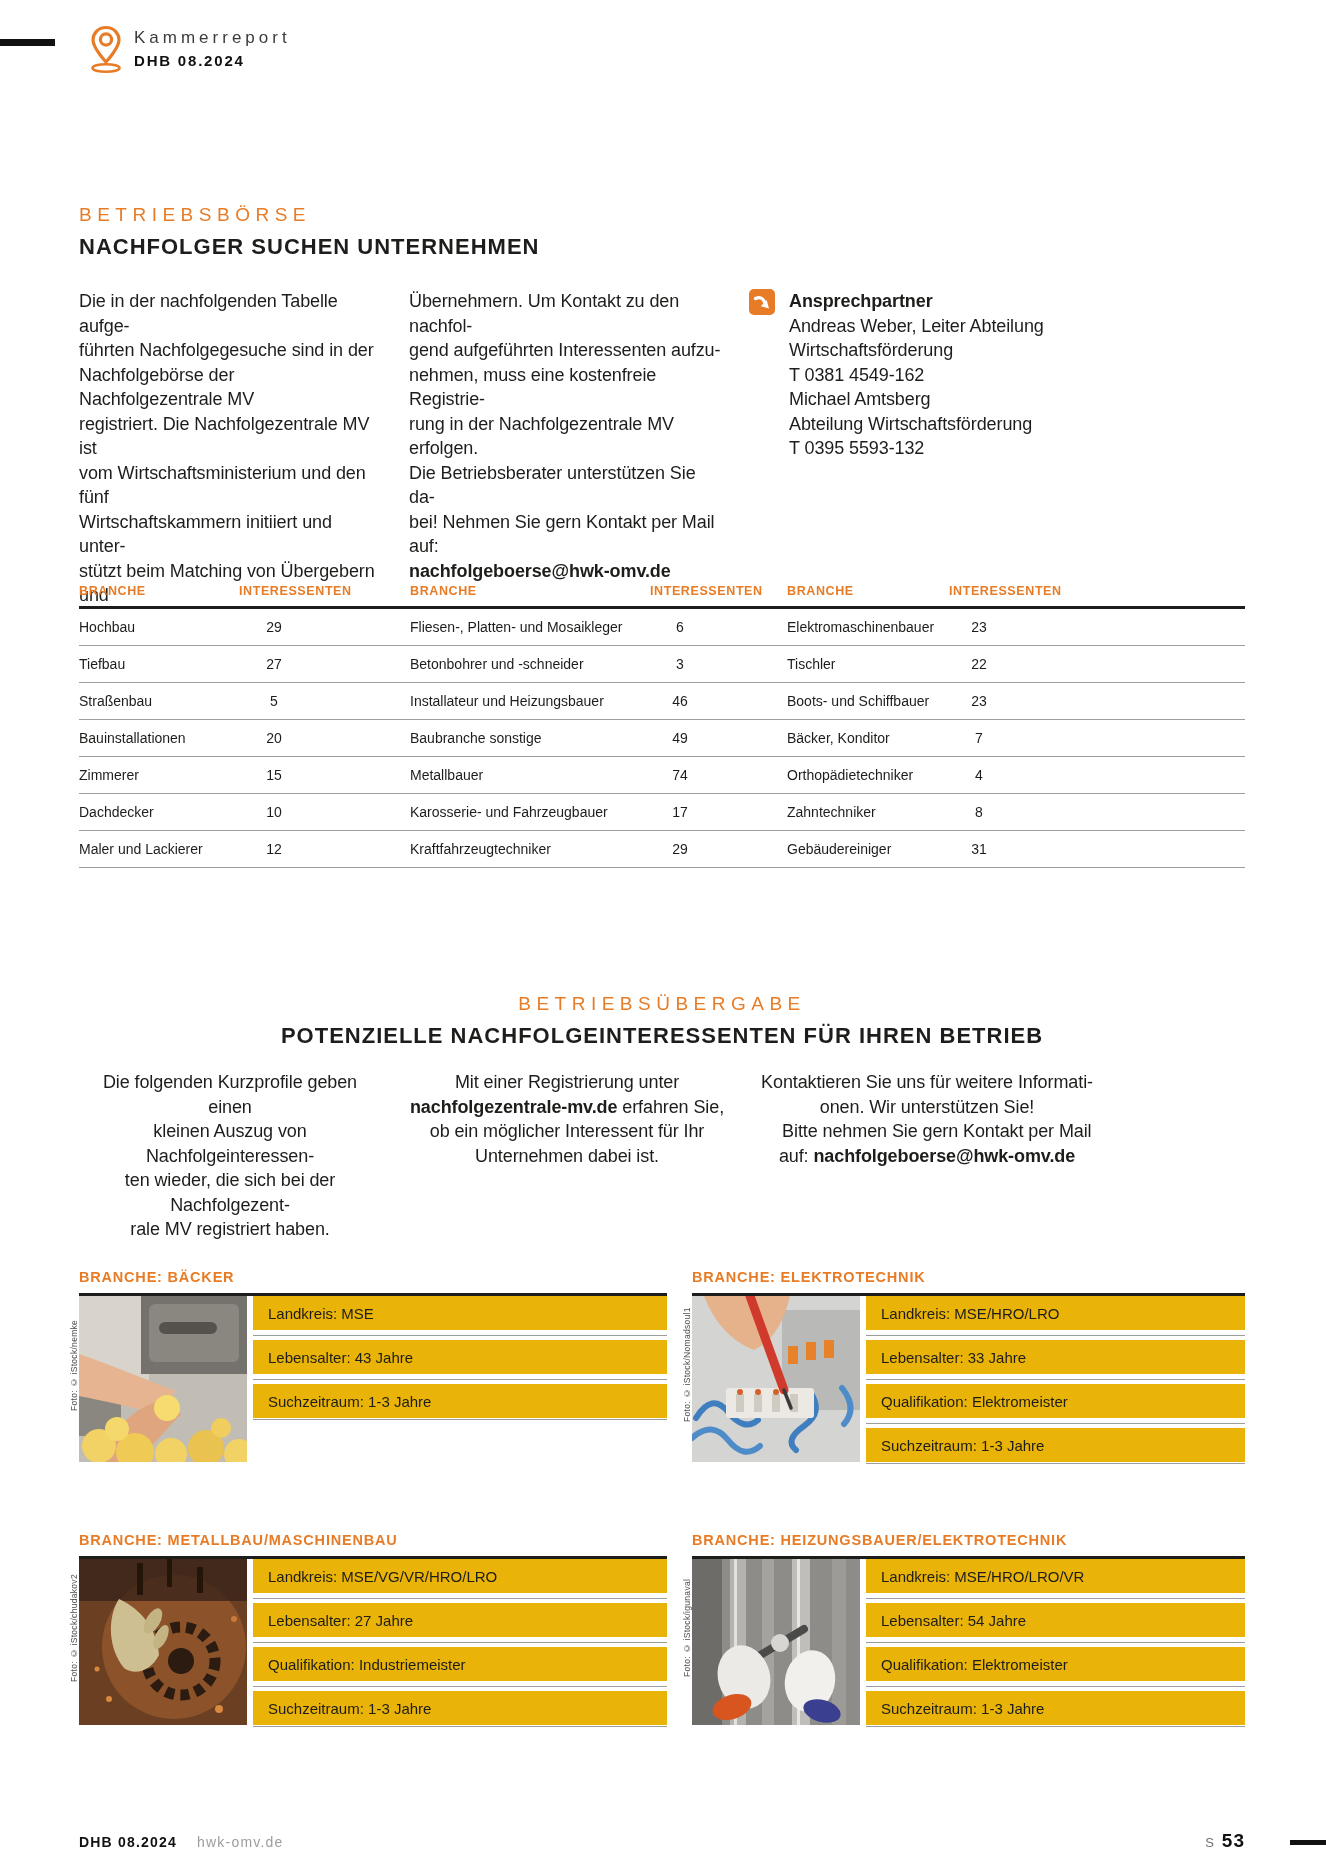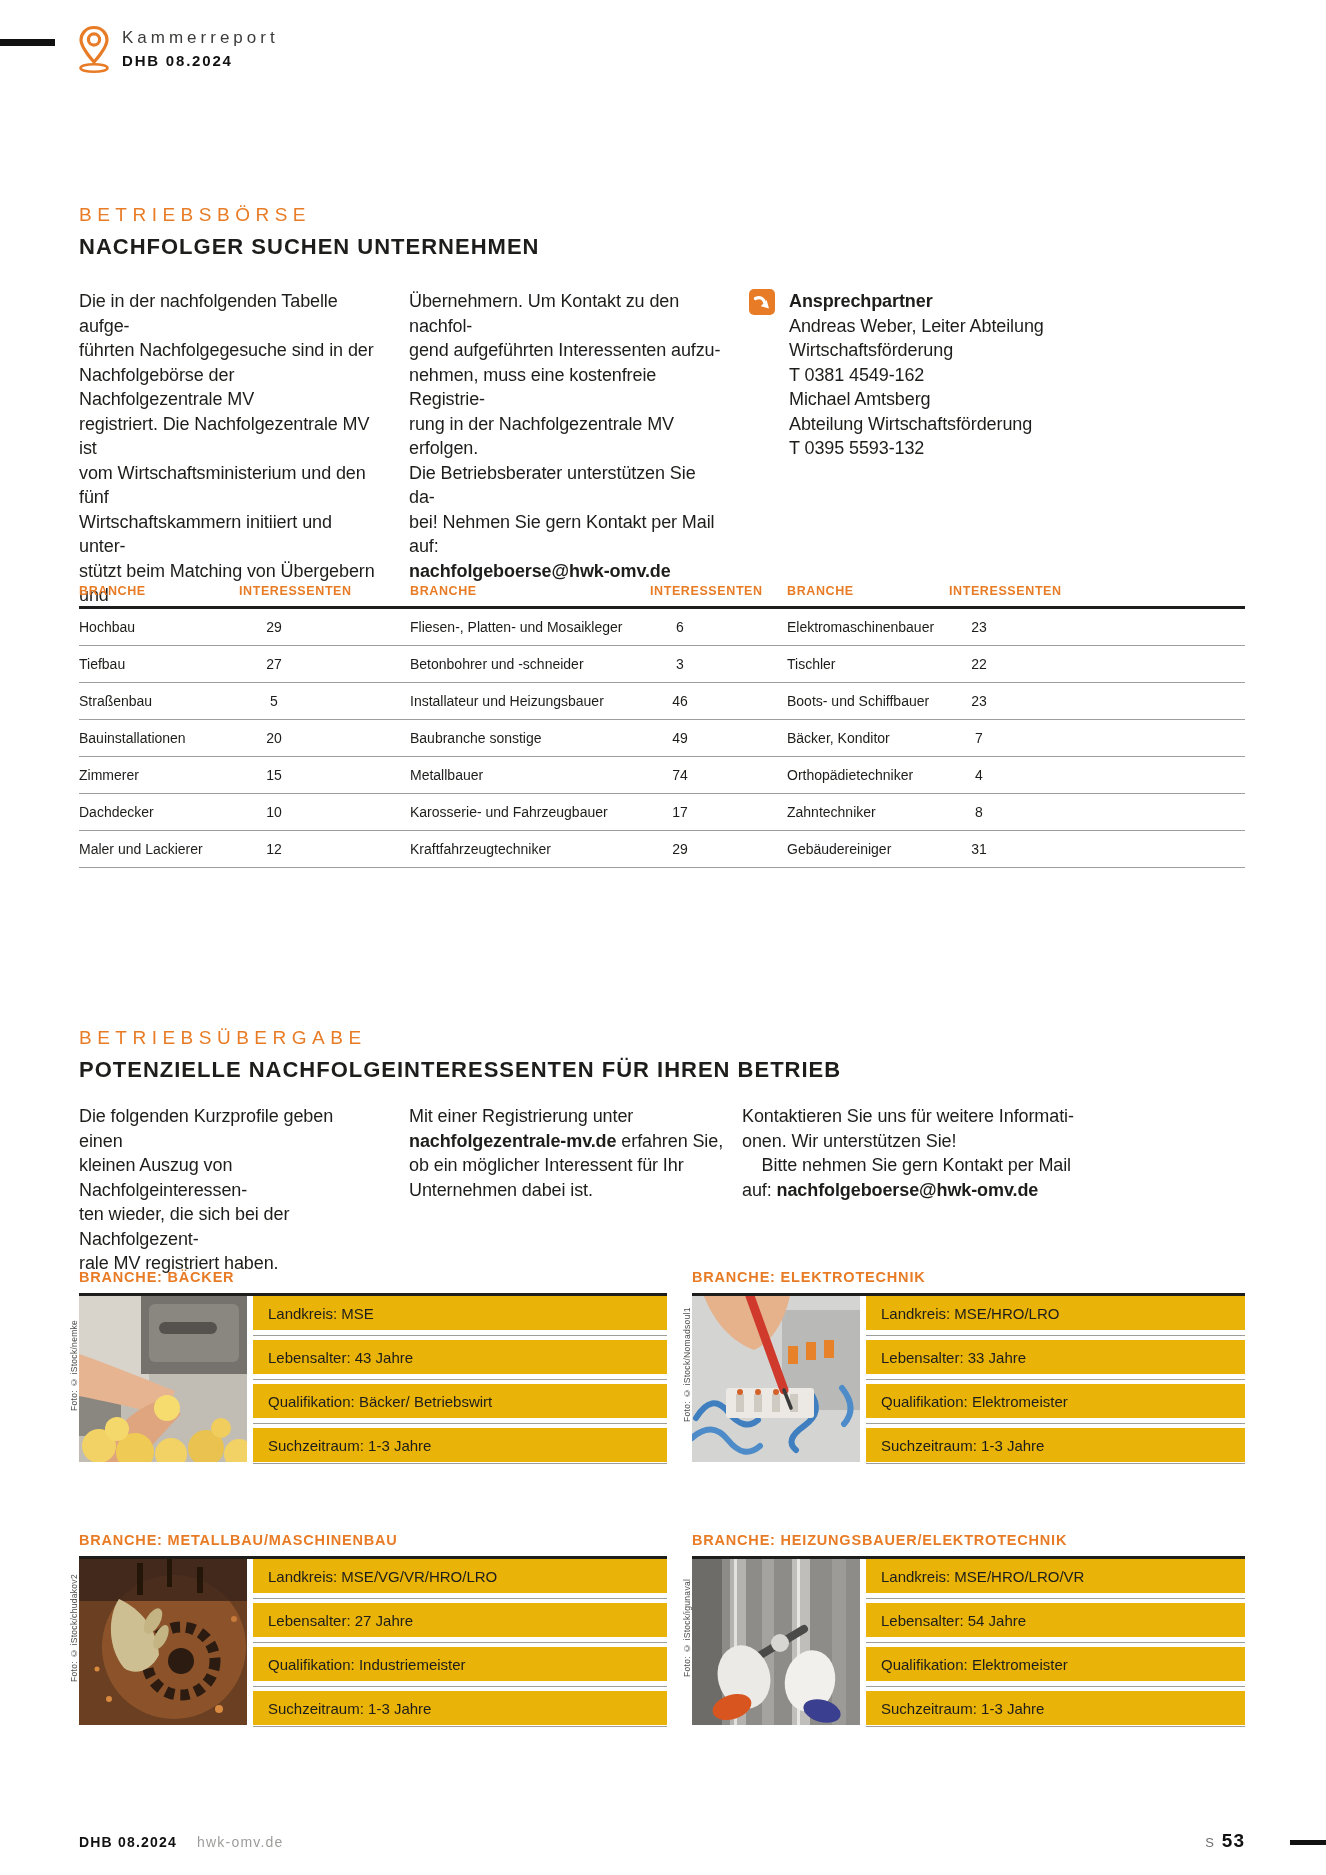--- a/index.html
+++ b/index.html
@@ -4,31 +4,31 @@
 <style>
   html,body{margin:0;padding:0;background:#ffffff;}
   .page{position:relative;width:1326px;height:1875px;background:#fff;overflow:hidden;
         font-family:"Liberation Sans","DejaVu Sans",sans-serif;color:#1d1d1b;}
   .preline{white-space:pre-line;}
   .prewrap{white-space:pre-wrap;}
   p{margin:0;}
 
   
   .top-rule{position:absolute;left:0;top:39px;width:55px;height:7px;background:#111;}
-  .brand{position:absolute;left:76px;top:24px;display:flex;align-items:flex-start;}
+  .brand{position:absolute;left:88px;top:24px;display:flex;align-items:flex-start;}
   .brand-pin{width:36px;height:50px;margin-right:10px;}
   .brand-texts{padding-top:4px;}
   .brand-name{font-size:17px;letter-spacing:4px;color:#3b3b3a;}
   .brand-issue{font-size:15px;font-weight:bold;letter-spacing:1.8px;color:#111;margin-top:4px;}
 
   
   .kicker{font-size:19px;letter-spacing:5.5px;color:#e87c26;line-height:24px;}
   .sec-title{font-size:22px;font-weight:bold;letter-spacing:1px;color:#1d1d1b;line-height:30px;margin-top:5px;}
   .sec1{position:absolute;left:79px;top:203px;width:1166px;}
-  .sec2{position:absolute;left:79px;top:1026px;width:1166px;}
+  .sec2{position:absolute;left:79px;top:992px;width:1166px;text-align:center;}
   .cols{display:flex;align-items:flex-start;margin-top:27px;font-size:18px;line-height:24.5px;letter-spacing:-0.1px;}
   .email{font-weight:bold;display:block;}
   .contact{display:flex;align-items:flex-start;}
   .arrow-badge{width:26px;height:26px;flex:0 0 26px;margin-right:14px;display:block;}
   .contact-label{font-weight:bold;display:block;}
 
   
   .succession-table{position:absolute;left:79px;top:584px;width:1166px;border-collapse:collapse;table-layout:fixed;}
   .succession-table th{font-size:12.5px;font-weight:bold;color:#e87c26;letter-spacing:0.6px;
       text-align:left;padding:0 0 8px 0;border-bottom:3px solid #1d1d1b;white-space:nowrap;}
@@ -273,23 +273,20 @@
               <circle cx="38" cy="133" r="12" fill="#f5d86b"></circle>
               <circle cx="142" cy="132" r="10" fill="#f0cd5c"></circle>
             </svg>
           </div>
           <div class="card-rows">
             <div class="card-row">
                 <span>Landkreis: MSE</span>
               </div>
             <div class="card-row">
                 <span>Lebensalter:  43 Jahre</span>
-              </div>
-            <div class="card-row">
-                <span>Qualifikation: Bäcker/ Betriebswirt</span>
               </div>
             <div class="card-row">
                 <span>Suchzeitraum: 1-3 Jahre</span>
               </div>
           </div>
         </div>
       </div>
     </div>
 
     <div class="card">

